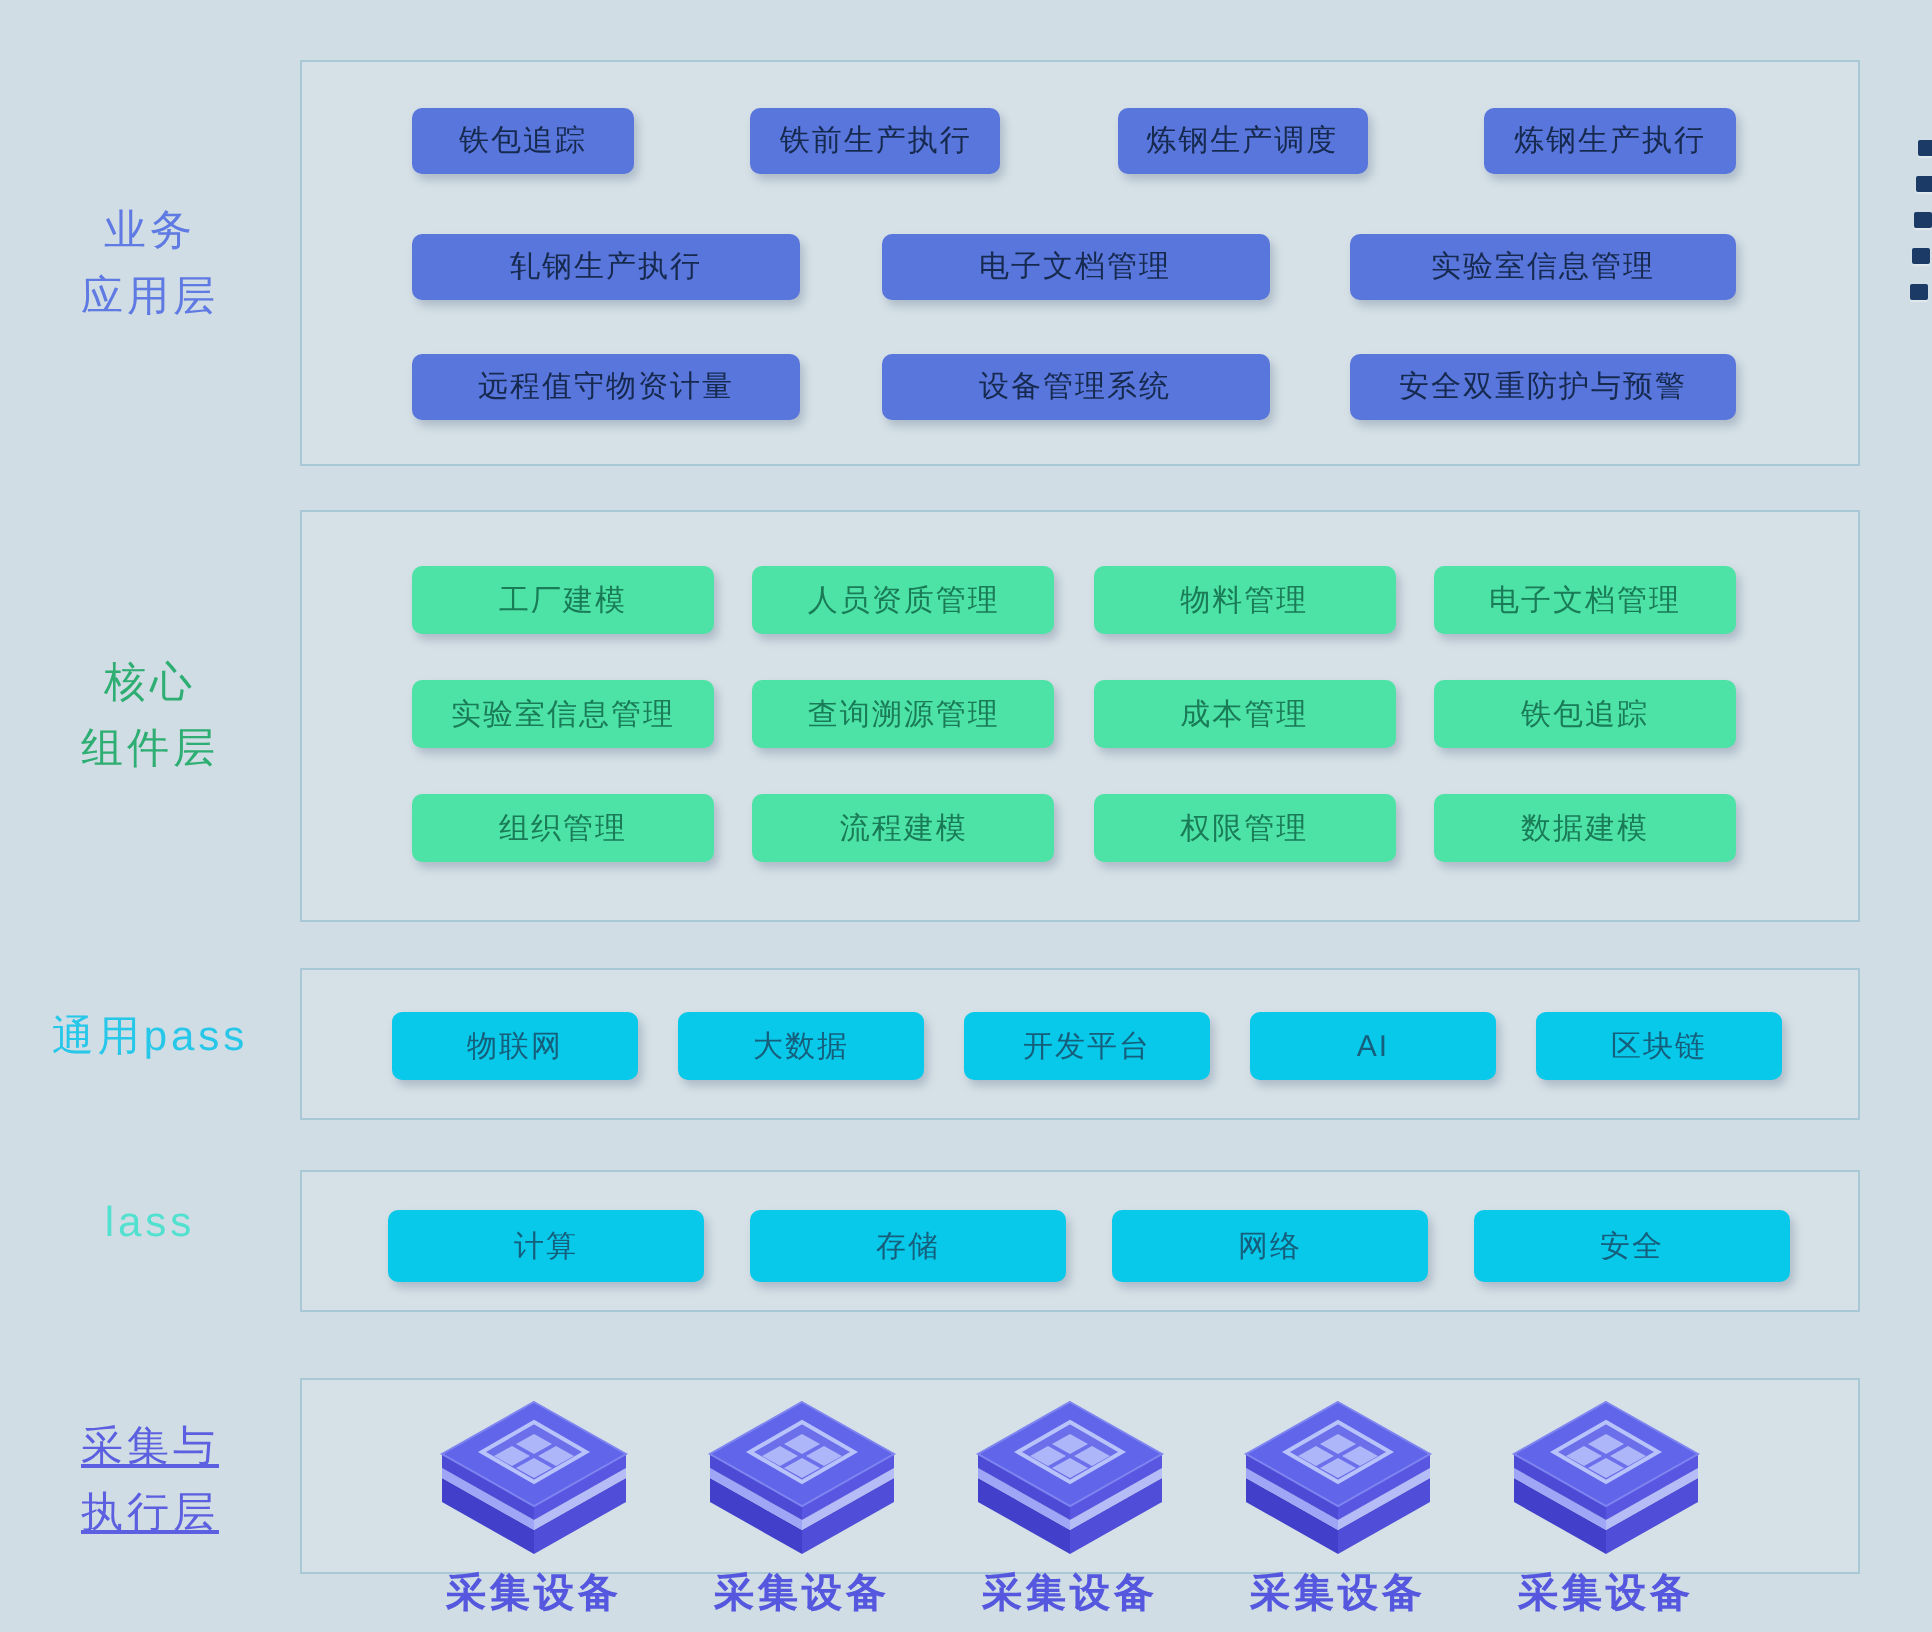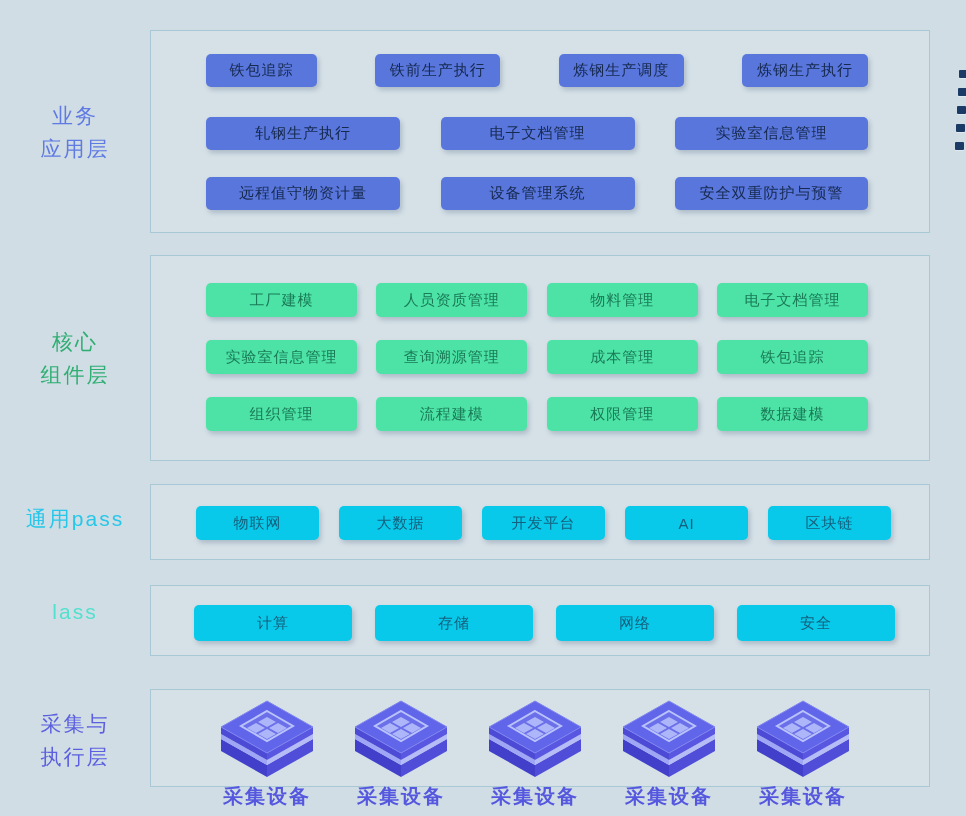--- a/index.html
+++ b/index.html
@@ -65,21 +65,21 @@
   <div class="layer-label" id="lbl-1" style="top: 326px; color: rgb(47, 174, 115);">
       <div>核心</div>
       <div>组件层</div>
     </div>
   <div class="layer-label" id="lbl-2" style="top: 503px; color: rgb(39, 199, 233);">
       <div>通用pass</div>
     </div>
   <div class="layer-label" id="lbl-3" style="top: 596px; color: rgb(82, 224, 207);">
       <div>lass</div>
     </div>
-  <div class="layer-label" id="lbl-4" style="top: 708px; color: rgb(91, 95, 224);">
+  <div class="layer-label" id="lbl-4" style="top: 708px; color: rgb(91, 95, 224); text-decoration: underline;">
       <div>采集与</div>
       <div>执行层</div>
     </div>
 
   <div id="rows-host">
       <div class="row" style="top: 54px; left: 206px; width: 662px; height: 33px;">
         <div class="btn btn-blue" style="width: 111px;">铁包追踪</div>
         <div class="btn btn-blue" style="width: 125px;">铁前生产执行</div>
         <div class="btn btn-blue" style="width: 125px;">炼钢生产调度</div>
         <div class="btn btn-blue" style="width: 126px;">炼钢生产执行</div>

